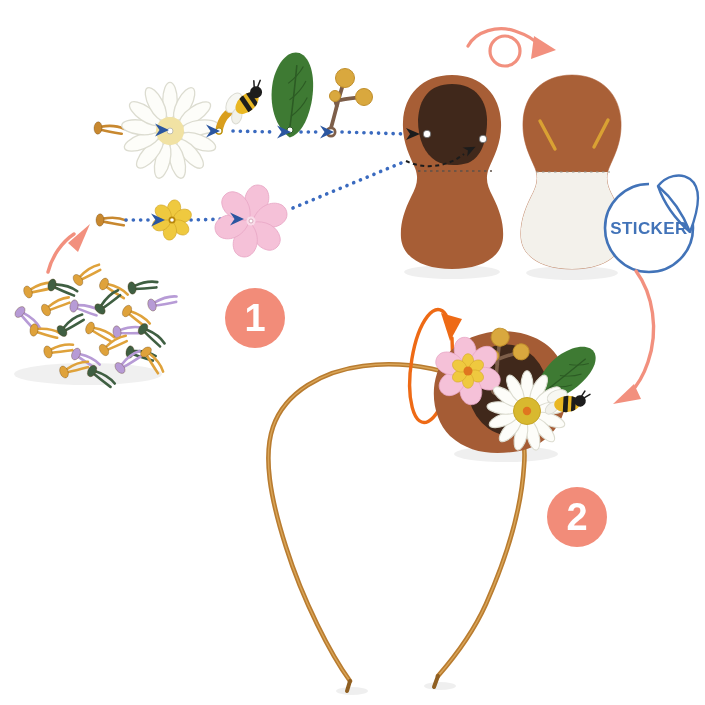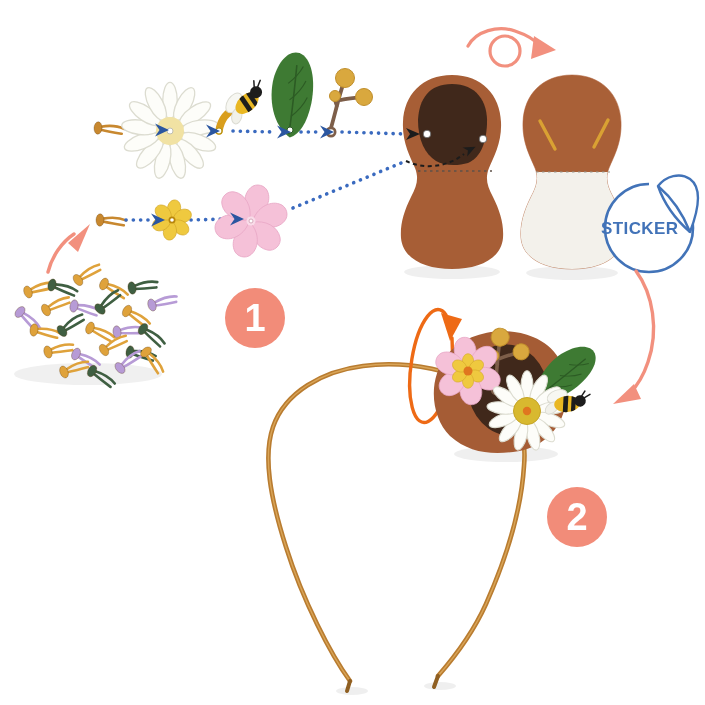--- a/index.html
+++ b/index.html
@@ -4,21 +4,21 @@
 <style>
   html,body{margin:0;padding:0;background:#ffffff;}
   .stage{position:relative;width:705px;height:705px;background:#ffffff;overflow:hidden;
          font-family:"Liberation Sans",sans-serif;}
   .stage svg{position:absolute;left:0;top:0;}
   .badge{position:absolute;width:60px;height:60px;border-radius:50%;
          background:#F28C79;color:#ffffff;display:flex;align-items:center;justify-content:center;
          font-size:38px;font-weight:bold;line-height:1;}
   .badge-1{left:225px;top:288px;}
   .badge-2{left:547px;top:487px;}
-  .sticker-label{position:absolute;left:601px;top:219px;width:96px;text-align:left;
+  .sticker-label{position:absolute;left:601px;top:219px;width:96px;text-align:center;
          color:#4273B8;font-weight:bold;font-size:17px;letter-spacing:.4px;}
 </style>
 </head>
 <body>
 
 <div class="stage">
 <svg width="705" height="705" viewBox="0 0 705 705">
   <defs>
     <path id="peanut-shape" d="M452,75 C482,75 500,95 501,122 C502,142 494,156 489,168 C485,178 487,186 493,197 C500,211 504,224 503,238 C501,259 479,269 452,269 C425,269 403,259 401,238 C400,224 404,211 411,197 C417,186 419,178 415,168 C410,156 402,142 403,122 C404,95 422,75 452,75 Z"></path>
     <clipPath id="clip-back">

